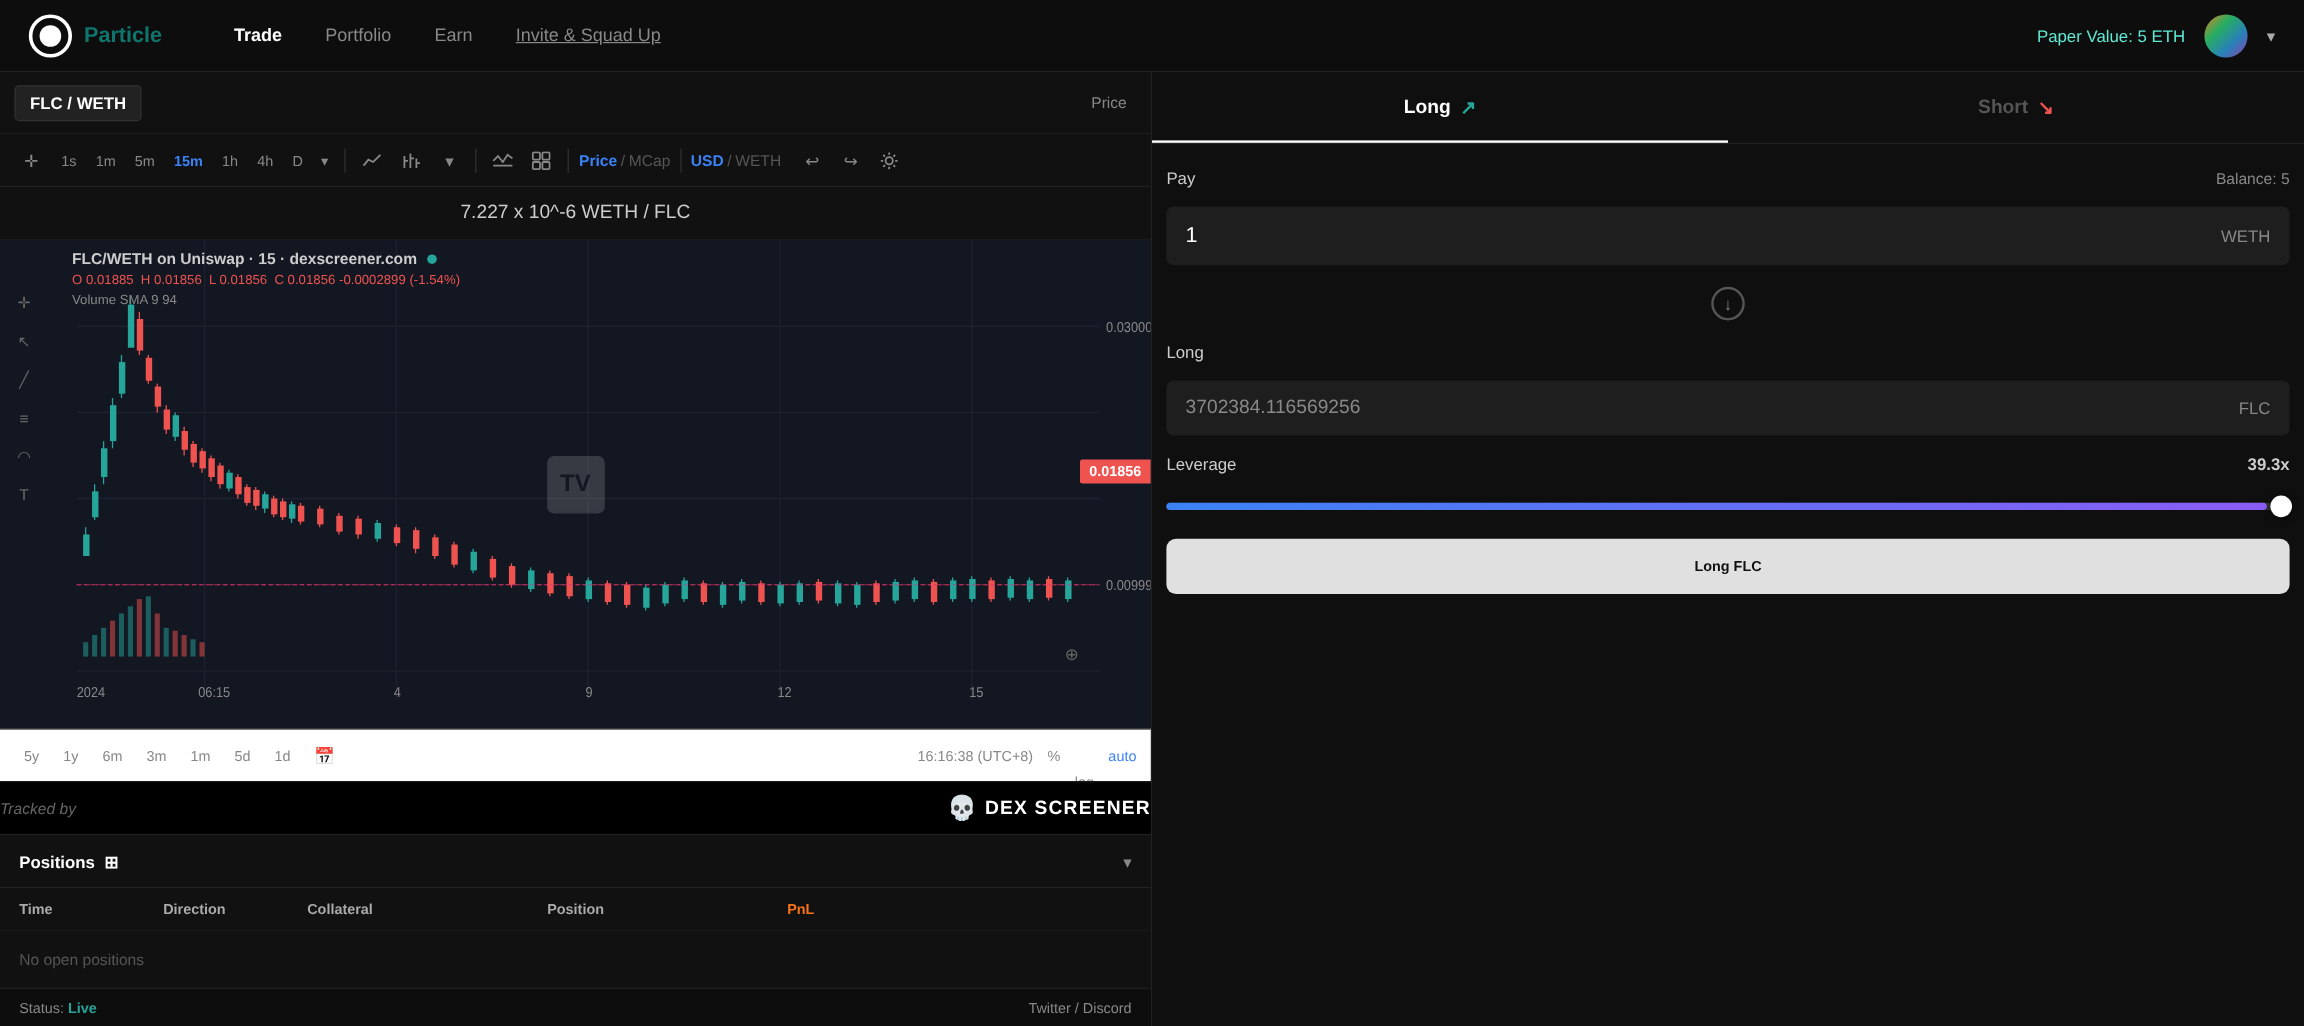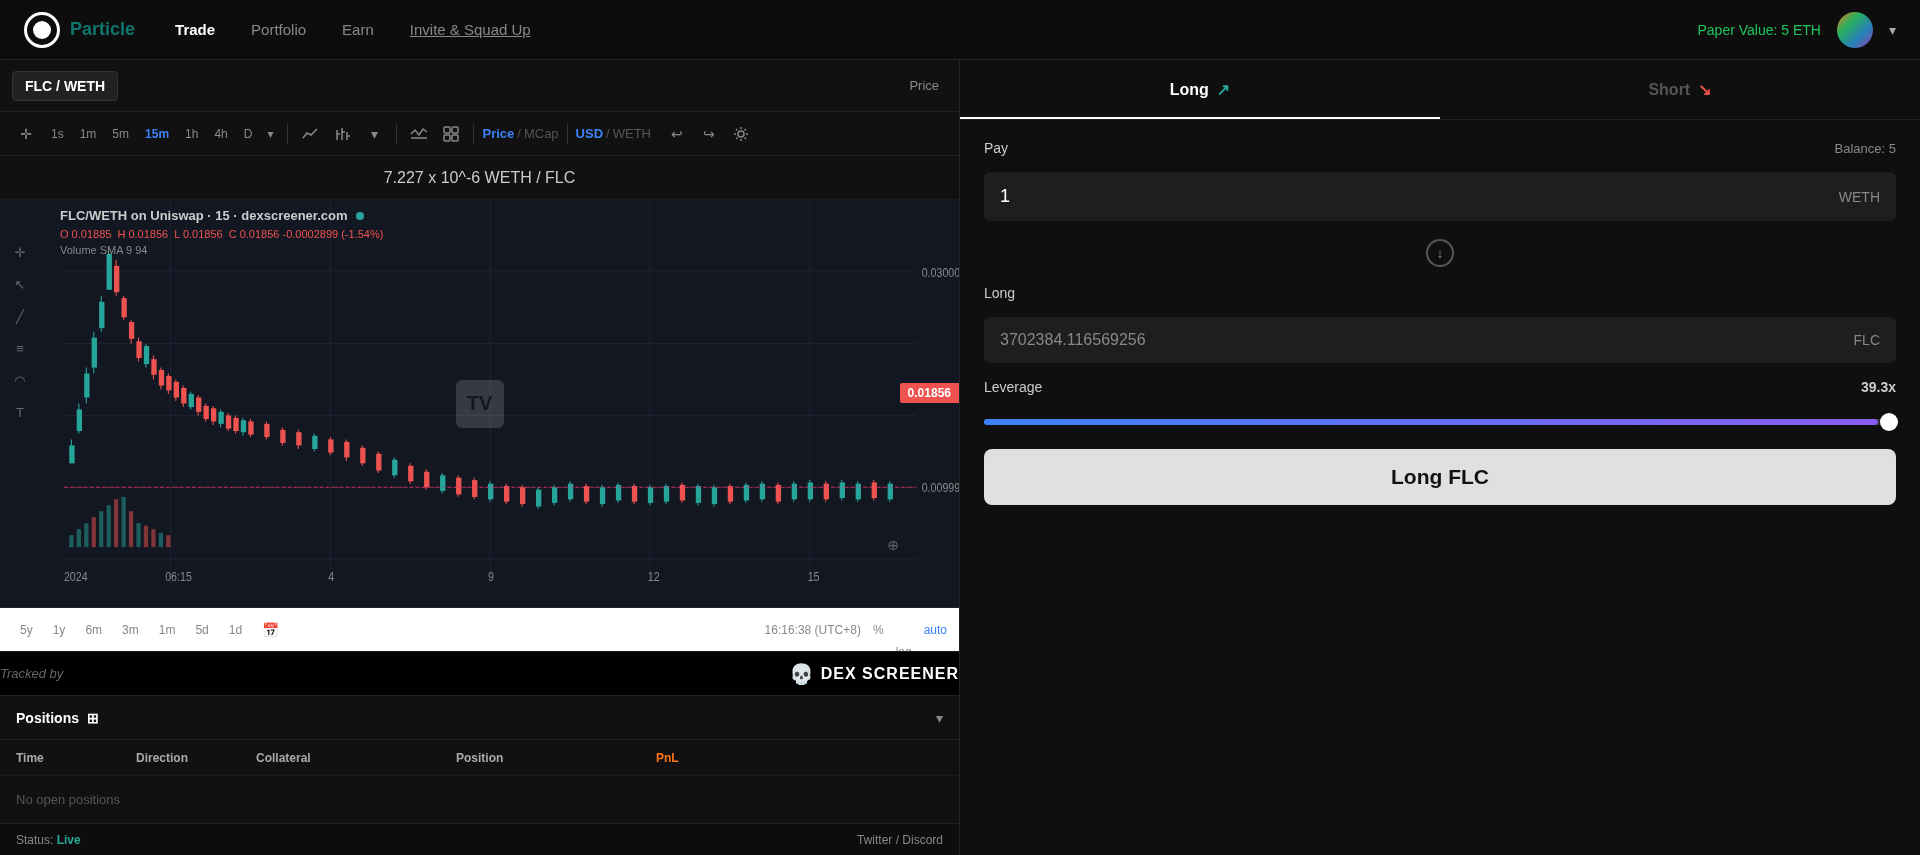--- a/index.html
+++ b/index.html
@@ -40,36 +40,37 @@
       border-radius: 50%;
     }
     .logo-text {
       font-size: 18px;
       font-weight: 600;
       color: #0f766e;
     }
     .nav {
       display: flex;
       gap: 36px;
+      margin-left: 20px;
     }
     .nav-item {
       font-size: 15px;
       color: #888;
       cursor: pointer;
       text-decoration: none;
     }
     .nav-item.active { color: #fff; font-weight: 700; }
     .nav-item.invite { color: #888; text-decoration: underline; }
     .header-right {
       margin-left: auto;
       display: flex;
       align-items: center;
       gap: 16px;
     }
-    .paper-value { font-size: 14px; color: #22c55e; }
+    .paper-value { font-size: 14px; color: #5eead4; }
     .avatar {
       width: 36px; height: 36px;
       border-radius: 50%;
       background: linear-gradient(135deg, #e67e22, #27ae60, #2980b9, #8e44ad);
       cursor: pointer;
     }
     .dropdown-arrow { color: #aaa; cursor: pointer; }
 
     
     .main {
@@ -380,21 +381,21 @@
       left: 0;
       right: 0;
       height: 2px;
       background: #fff;
     }
     .trade-tab-arrow-up { color: #26a69a; }
     .trade-tab-arrow-down { color: #ef5350; }
 
     
     .trade-form {
-      padding: 20px 24px;
+      padding: 20px 12px;
       display: flex;
       flex-direction: column;
       gap: 16px;
     }
     .form-row {
       display: flex;
       justify-content: space-between;
       align-items: center;
     }
     .form-label {
@@ -499,21 +500,21 @@
       border-radius: 50%;
       box-shadow: 0 2px 6px rgba(0,0,0,0.5);
       cursor: pointer;
     }
     .long-button {
       background: #e0e0e0;
       color: #111;
       border: none;
       border-radius: 8px;
       padding: 16px;
-      font-size: 21px;
+      font-size: 12px;
       font-weight: 600;
       cursor: pointer;
       margin-top: 8px;
       text-align: center;
     }
 
     
     .chart-left-toolbar {
       position: absolute;
       left: 8px;

